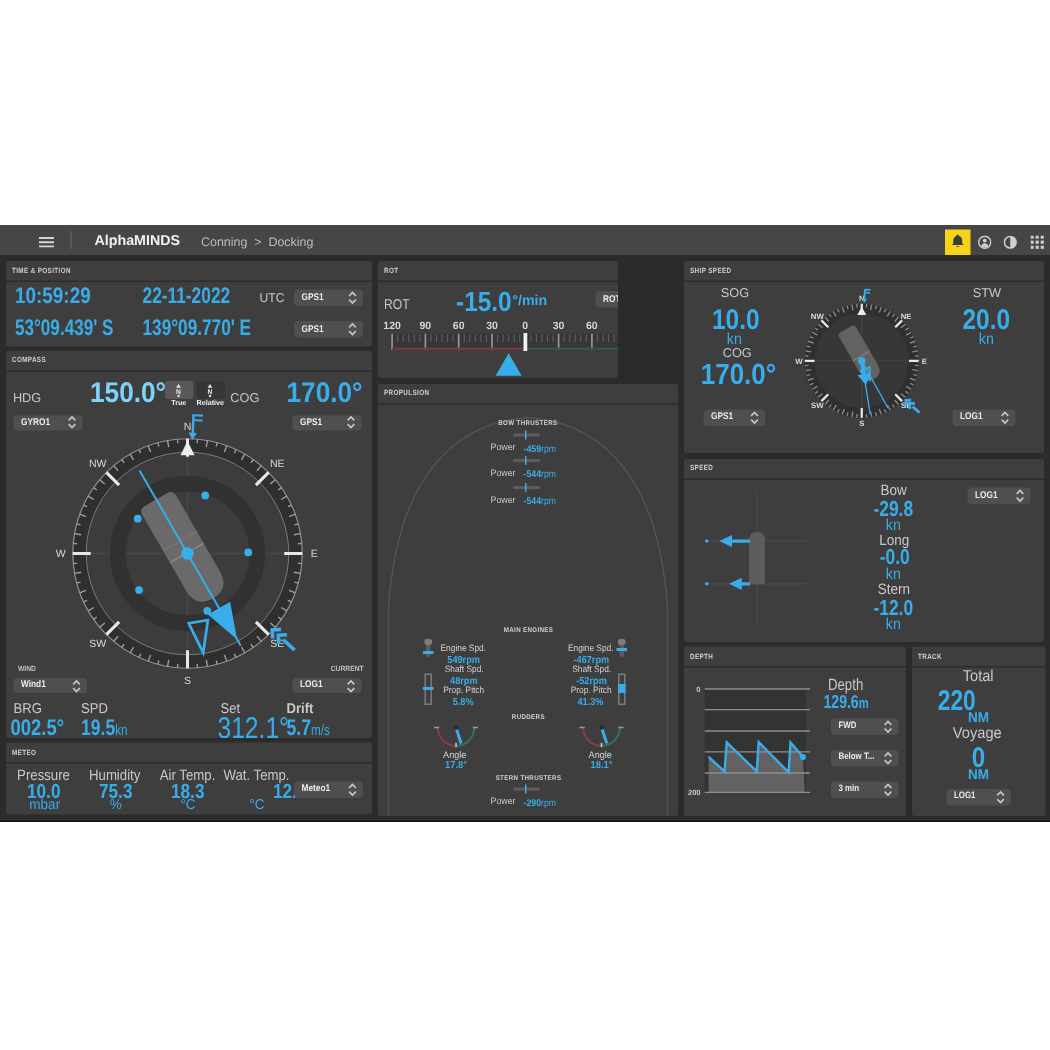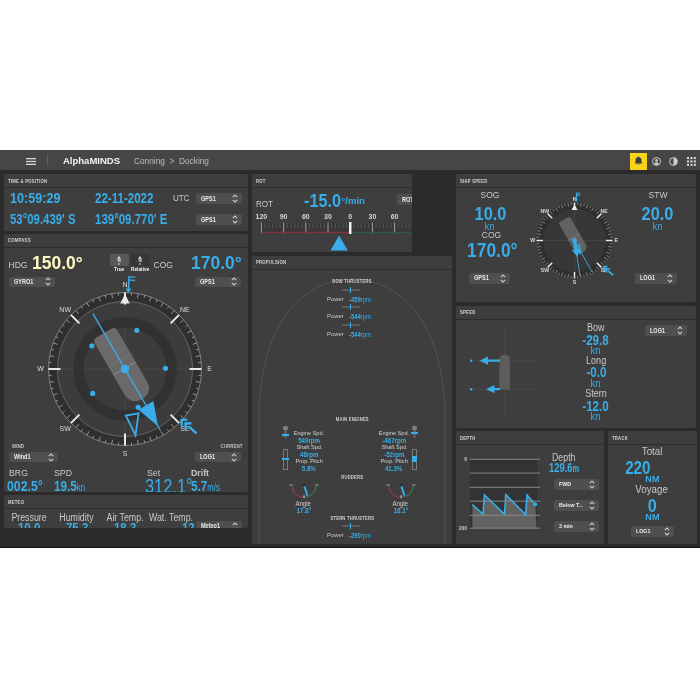--- a/index.html
+++ b/index.html
@@ -71,21 +71,21 @@
         <svg class="dda" width="6" height="9" viewBox="0 0 6 9" style="top:1.0px">
           <path d="M0.8 3.2 L3 1 L5.2 3.2" fill="none" stroke="#c9c9c9" stroke-width="1.1"></path>
           <path d="M0.8 5.8 L3 8 L5.2 5.8" fill="none" stroke="#c9c9c9" stroke-width="1.1"></path>
         </svg>
       </div>
     </div>
     <div class="panel" style="left:4px;top:83.5px;width:244px;height:258.5px">
       <div class="phead"><span class="pht">COMPASS</span></div>
       <div class="psep"></div>
       <div class="t" style="left:4.6px;top:27.3px;font-size:8.5px;color:#c9c9c9;font-weight:400;line-height:9.520000000000001px;">HDG</div>
-      <div class="t" style="left:28px;top:18px;font-size:19px;color:#fef9c3;font-weight:700;line-height:21.28px;"><span style="display:inline-block;transform:scaleX(0.92);transform-origin:left top">150.0°</span></div>
+      <div class="t" style="left:56px;top:18px;font-size:19px;color:#7dd3fc;font-weight:700;line-height:21.28px;"><span style="display:inline-block;transform:scaleX(0.92);transform-origin:left top">150.0°</span></div>
       <div class="t" style="left:149.5px;top:27.3px;font-size:8.5px;color:#c9c9c9;font-weight:400;line-height:9.520000000000001px;">COG</div>
       <div class="t" style="left:186.5px;top:18px;font-size:19px;color:#39ade9;font-weight:700;line-height:21.28px;"><span style="display:inline-block;transform:scaleX(0.92);transform-origin:left top">170.0°</span></div>
       <div style="position:absolute;left:105.5px;top:20.7px;width:19.5px;height:12px;background:#585858;border-radius:2px"></div>
       <div style="position:absolute;left:126.5px;top:20.7px;width:19.5px;height:12px;background:#363636;border-radius:2px"></div>
       <svg style="position:absolute;left:112.2px;top:22.2px" width="6" height="9" viewBox="0 0 6 9">
         <path d="M3 0 L4.6 2.5 L1.4 2.5 Z" fill="#e8e8e8"></path>
         <text x="3" y="6.4" font-size="4.5" font-weight="bold" fill="#e8e8e8" text-anchor="middle" font-family="Liberation Sans">N</text>
         <circle cx="3" cy="8" r="0.8" fill="#e8e8e8"></circle>
       </svg>
       <svg style="position:absolute;left:133.2px;top:22.2px" width="6" height="9" viewBox="0 0 6 9">
@@ -172,21 +172,21 @@
       </div>
       <div class="t" style="left:4.5px;top:234.5px;font-size:9.5px;color:#c9c9c9;font-weight:400;line-height:10.64px;"><span style="display:inline-block;transform:scaleX(0.92);transform-origin:left top">BRG</span></div>
       <div class="t" style="left:3px;top:244px;font-size:15px;color:#39ade9;font-weight:700;line-height:16.8px;"><span style="display:inline-block;transform:scaleX(0.82);transform-origin:left top">002.5°</span></div>
       <div class="t" style="left:50px;top:234.5px;font-size:9.5px;color:#c9c9c9;font-weight:400;line-height:10.64px;"><span style="display:inline-block;transform:scaleX(0.92);transform-origin:left top">SPD</span></div>
       <div class="t" style="left:49.5px;top:244px;font-size:15px;color:#39ade9;font-weight:700;line-height:16.8px;"><span style="display:inline-block;transform:scaleX(0.78);transform-origin:left top">19.5<span style="font-size:10px;font-weight:400">kn</span></span></div>
       <div class="t" style="left:142.5px;top:234.5px;font-size:9.5px;color:#c9c9c9;font-weight:400;line-height:10.64px;"><span style="display:inline-block;transform:scaleX(0.92);transform-origin:left top">Set</span></div>
       <div class="t" style="left:140.5px;top:244px;font-size:20px;color:#39ade9;font-weight:400;line-height:16.8px;"><span style="display:inline-block;transform:scaleX(0.82);transform-origin:left top">312.1°</span></div>
       <div class="t" style="left:187px;top:234.5px;font-size:9.5px;color:#c9c9c9;font-weight:700;line-height:10.64px;"><span style="display:inline-block;transform:scaleX(0.92);transform-origin:left top">Drift</span></div>
       <div class="t" style="left:187px;top:244px;font-size:15px;color:#39ade9;font-weight:700;line-height:16.8px;"><span style="display:inline-block;transform:scaleX(0.78);transform-origin:left top">5.7<span style="font-size:10px;font-weight:400">m/s</span></span></div>
     </div>
-    <div class="panel" style="left:4px;top:345px;width:244px;height:33px">
+    <div class="panel" style="left:4px;top:345px;width:244px;height:48px">
       <div class="phead"><span class="pht">METEO</span></div>
       <div class="psep"></div>
       <div class="t" style="left:-9.5px;top:16.5px;width:70px;text-align:center;font-size:10px;color:#c9c9c9;font-weight:400;line-height:11.200000000000001px;"><span style="display:inline-block;transform:scaleX(0.88);transform-origin:center top">Pressure</span></div>
       <div class="t" style="left:-9.5px;top:25px;width:70px;text-align:center;font-size:13.5px;color:#39ade9;font-weight:700;line-height:15.120000000000001px;"><span style="display:inline-block;transform:scaleX(0.85);transform-origin:center top">10.0</span></div>
       <div class="t" style="left:-9.5px;top:36.8px;width:70px;text-align:center;font-size:9.5px;color:#39ade9;font-weight:400;line-height:10.64px;"><span style="display:inline-block;transform:scaleX(0.95);transform-origin:center top">mbar</span></div>
       <div class="t" style="left:37.75px;top:16.5px;width:70px;text-align:center;font-size:10px;color:#c9c9c9;font-weight:400;line-height:11.200000000000001px;"><span style="display:inline-block;transform:scaleX(0.88);transform-origin:center top">Humidity</span></div>
       <div class="t" style="left:37.75px;top:25px;width:70px;text-align:center;font-size:13.5px;color:#39ade9;font-weight:700;line-height:15.120000000000001px;"><span style="display:inline-block;transform:scaleX(0.85);transform-origin:center top">75.3</span></div>
       <div class="t" style="left:37.75px;top:36.8px;width:70px;text-align:center;font-size:9.5px;color:#39ade9;font-weight:400;line-height:10.64px;"><span style="display:inline-block;transform:scaleX(0.95);transform-origin:center top">%</span></div>
       <div class="t" style="left:86.5px;top:16.5px;width:70px;text-align:center;font-size:10px;color:#c9c9c9;font-weight:400;line-height:11.200000000000001px;"><span style="display:inline-block;transform:scaleX(0.88);transform-origin:center top">Air Temp.</span></div>
       <div class="t" style="left:86.5px;top:25px;width:70px;text-align:center;font-size:13.5px;color:#39ade9;font-weight:700;line-height:15.120000000000001px;"><span style="display:inline-block;transform:scaleX(0.85);transform-origin:center top">18.3</span></div>

